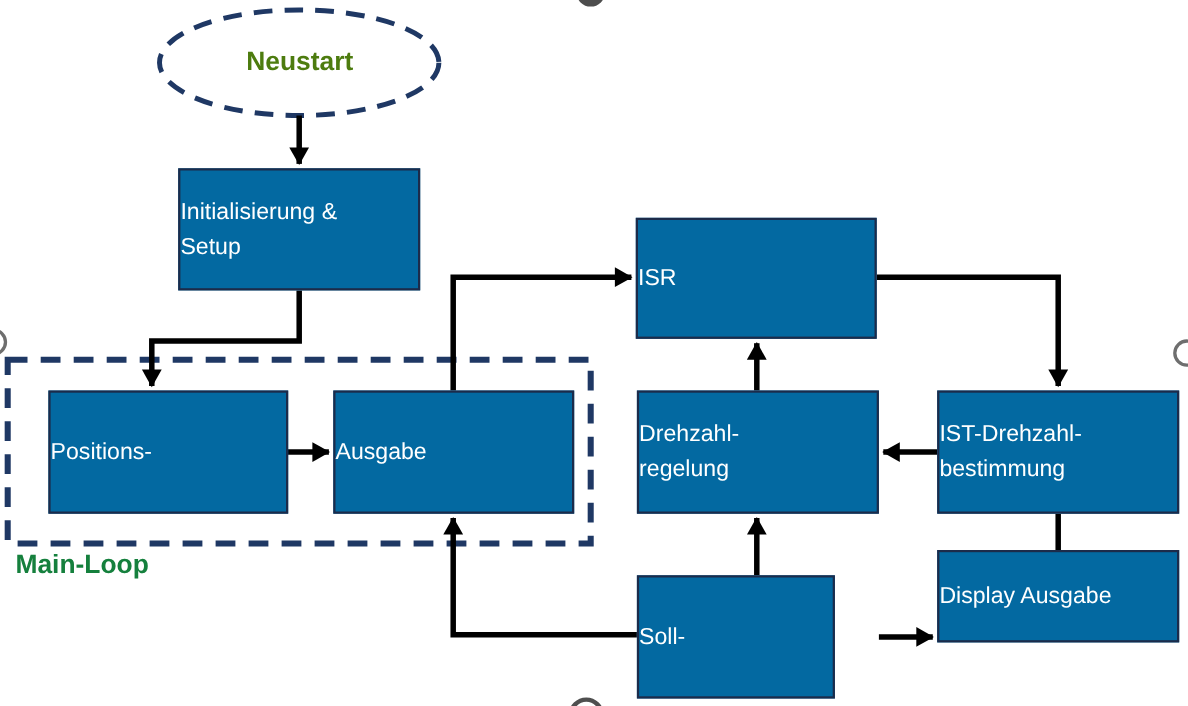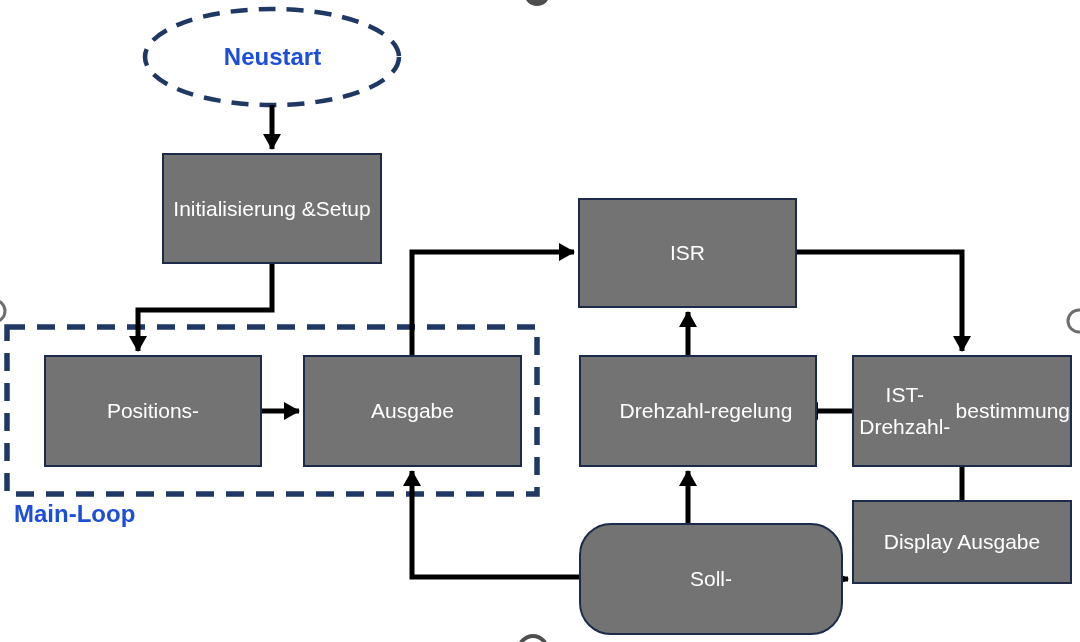--- a/index.html
+++ b/index.html
@@ -2,41 +2,41 @@
 <html><head>
 <meta charset="utf-8">
 <style>
   html,body{margin:0;padding:0;background:#ffffff;}
   .canvas{
     position:relative;width:1080px;height:642px;background:#ffffff;
     overflow:hidden;font-family:"Liberation Sans",sans-serif;
   }
   .layer{position:absolute;left:0;top:0;width:1080px;height:642px;}
   .box{
-    position:absolute;background:#737373;border:2px solid #1c2b4a;
-    display:flex;flex-direction:row;align-items:center;justify-content:center;
+    position:absolute;background:#0369a1;border:2px solid #1c2b4a;
+    display:flex;flex-direction:column;align-items:flex-start;justify-content:center;
     color:#ffffff;font-size:21px;line-height:1.52;text-align:center;
     box-sizing:border-box;
   }
   .ellipse-label{
     position:absolute;left:145px;top:8px;width:255px;height:98px;
     display:flex;align-items:center;justify-content:center;
-    font-size:24px;font-weight:bold;color:#1d4ed8;
+    font-size:24px;font-weight:bold;color:#4d7c0f;
   }
   .mainloop-label{
     position:absolute;left:14px;top:500px;
-    font-size:24px;font-weight:bold;color:#1d4ed8;
+    font-size:24px;font-weight:bold;color:#15803d;
   }
   .b-init{left:162px;top:153px;width:220px;height:111px;}
   .b-pos{left:44px;top:355px;width:218px;height:112px;}
   .b-hoch{left:303px;top:355px;width:219px;height:112px;}
   .b-hall{left:578px;top:198px;width:219px;height:110px;}
-  .b-dreh{left:579px;top:355px;width:238px;height:112px;padding-left:16px;}
+  .b-dreh{left:579px;top:355px;width:220px;height:112px;}
   .b-ist{left:852px;top:355px;width:220px;height:112px;}
-  .b-soll{left:579px;top:523px;width:264px;height:112px;border-radius:32px;}
+  .b-soll{left:579px;top:523px;width:180px;height:112px;}
   .b-disp{left:852px;top:500px;width:220px;height:84px;}
 </style>
 </head>
 <body>
 
 <div class="canvas">
 
   <svg class="layer" viewBox="0 0 1080 642">
     <defs>
       <marker id="ah" markerUnits="userSpaceOnUse" markerWidth="22" markerHeight="22" refX="16" refY="9" orient="auto">

